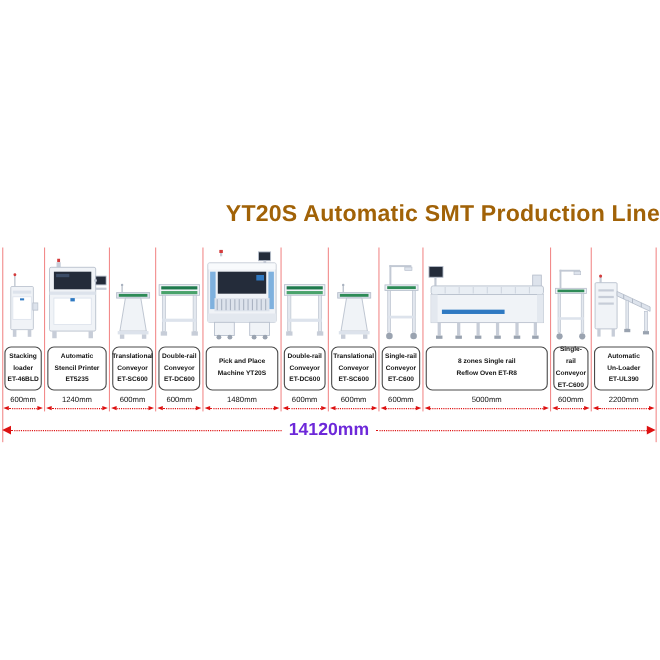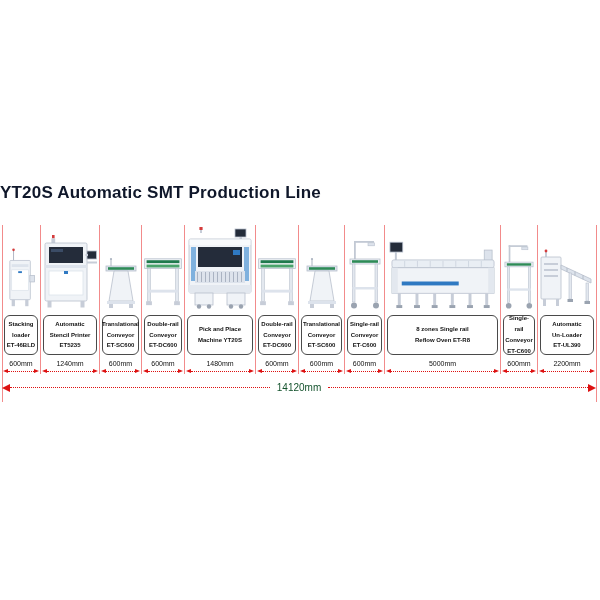--- a/index.html
+++ b/index.html
@@ -1,19 +1,19 @@
 <!DOCTYPE html>
 <html><head>
 <meta charset="utf-8">
 <style>
   html,body{margin:0;padding:0;background:#fff;}
   .canvas{position:relative;width:600px;height:600px;background:#fff;overflow:hidden;
           font-family:"Liberation Sans",sans-serif;}
-  .title{position:absolute;top:183px;left:0;width:100%;text-align:left;
-         font-size:17px;font-weight:bold;color:#0f172a;letter-spacing:.2px;}
+  .title{position:absolute;top:183px;left:0;width:100%;text-align:right;
+         font-size:21px;font-weight:bold;color:#a16207;letter-spacing:.2px;}
   .row{position:absolute;top:225px;left:2px;display:flex;align-items:stretch;}
   .section{box-sizing:border-box;display:flex;flex-direction:column;flex:0 0 auto;}
   .section + .section{border-left:1px solid #f28b8b;}
   .machine{height:84px;display:flex;align-items:flex-end;justify-content:center;}
   .labelbox{box-sizing:border-box;height:40px;margin:6px 2px 0 2px;border:1px solid #4a4a4a;
             border-radius:6px;background:#fff;display:flex;flex-direction:column;
             justify-content:center;align-items:center;text-align:center;
             font-size:6px;font-weight:bold;color:#111;line-height:1.8;padding:1px;}
   .dim{margin-top:5px;}
   .dimtext{text-align:center;font-size:7px;color:#111;margin-bottom:1px;}
@@ -21,21 +21,21 @@
   .dots{flex:1;height:0;border-top:1.5px dotted #dd1111;}
   .ah{width:0;height:0;flex:0 0 auto;}
   .ah.l{border-top:2.6px solid transparent;border-bottom:2.6px solid transparent;border-right:5.5px solid #dd1111;}
   .ah.r{border-top:2.6px solid transparent;border-bottom:2.6px solid transparent;border-left:5.5px solid #dd1111;}
   .outerline{position:absolute;top:225px;width:1px;height:177px;background:#f28b8b;}
   .outerline.left{left:2px;} .outerline.right{left:596px;}
   .total{position:absolute;top:382px;left:2px;width:594px;display:flex;align-items:center;}
   .total .dots{border-top:1.6px dotted #dd1111;}
   .total .ah.l{border-top:4px solid transparent;border-bottom:4px solid transparent;border-right:8px solid #dd1111;}
   .total .ah.r{border-top:4px solid transparent;border-bottom:4px solid transparent;border-left:8px solid #dd1111;}
-  .totaltext{font-size:10px;font-weight:normal;color:#14532d;margin:0 7px;white-space:nowrap;}
+  .totaltext{font-size:16px;font-weight:bold;color:#6d28d9;margin:0 7px;white-space:nowrap;}
   svg{display:block;}
 </style>
 </head>
 <body>
 
 <svg width="0" height="0" style="position:absolute" aria-hidden="true">
   <defs>
     <g id="m-loader">
       <line x1="7" y1="3" x2="7" y2="14" stroke="#aab3c0" stroke-width="1"></line>
       <circle cx="7" cy="2.6" r="1.4" fill="#d43c3c"></circle>

